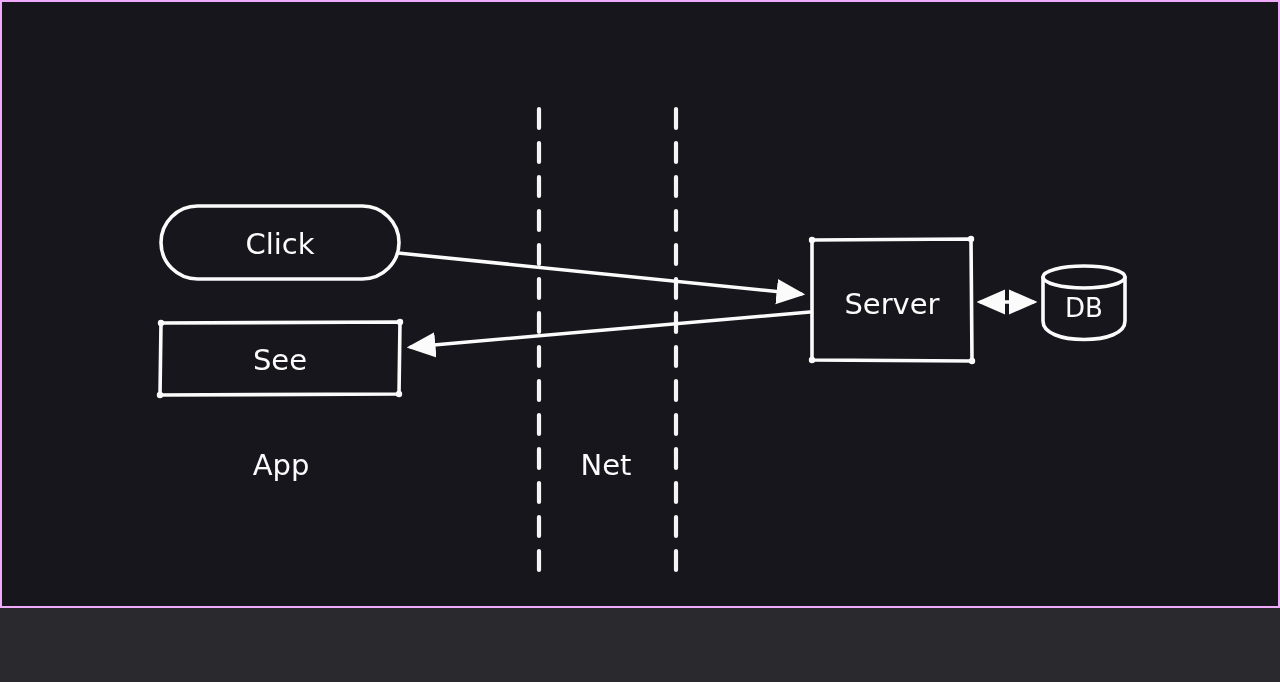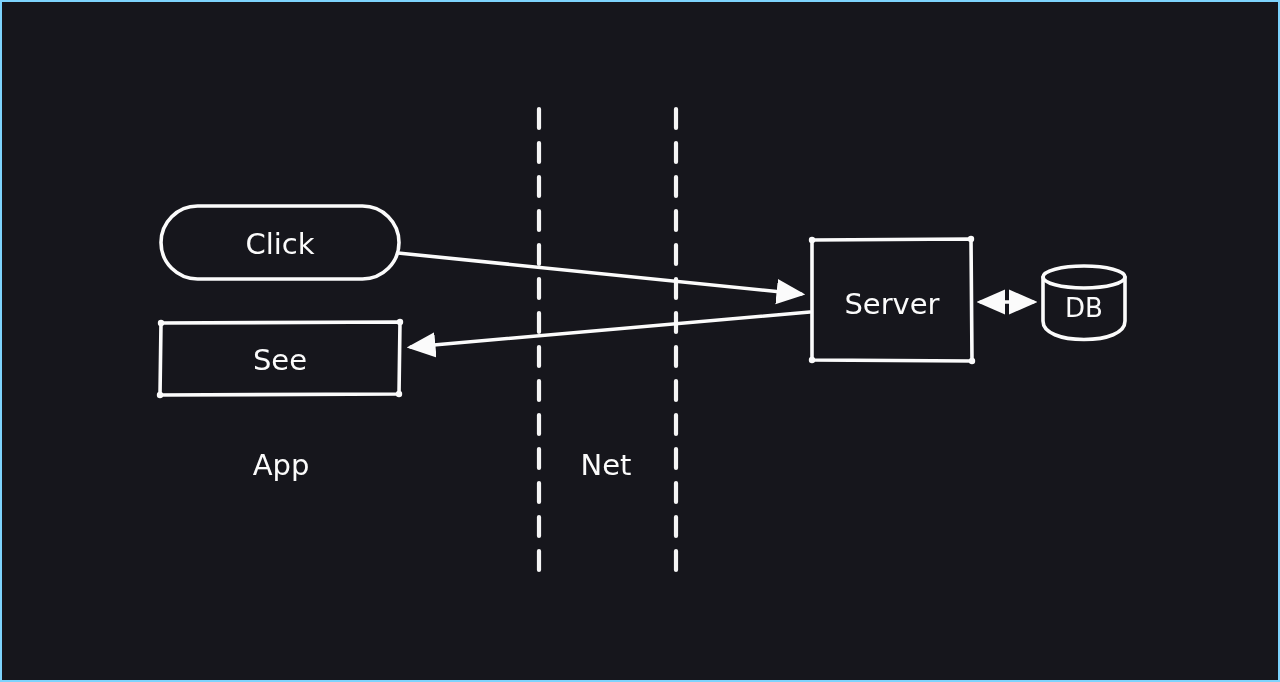--- a/index.html
+++ b/index.html
@@ -3,23 +3,23 @@
 <meta charset="utf-8">
 <style>
   html, body {
     margin: 0;
     padding: 0;
     background: #2a2a2e;
   }
   .frame {
     position: relative;
     width: 1280px;
-    height: 682px;
+    height: 608px;
     box-sizing: border-box;
-    border: 2px solid #7dd3fc;
+    border: 2px solid #f0abfc;
     background: #16161c;
     overflow: hidden;
   }
   svg { display: block; }
   .stroke {
     stroke: #fbfbfb;
     fill: none;
     stroke-width: 3.6;
     stroke-linecap: round;
     stroke-linejoin: round;

